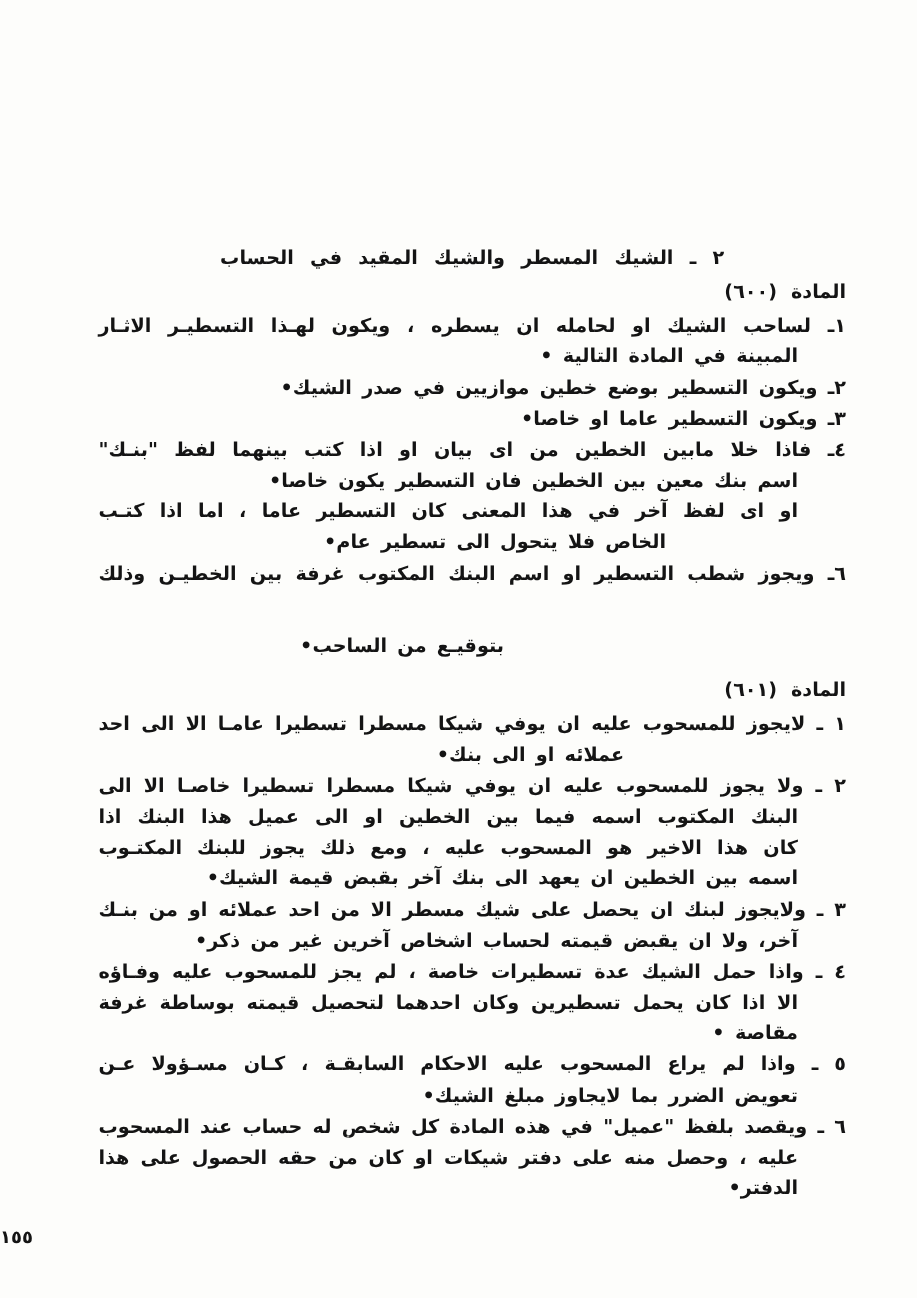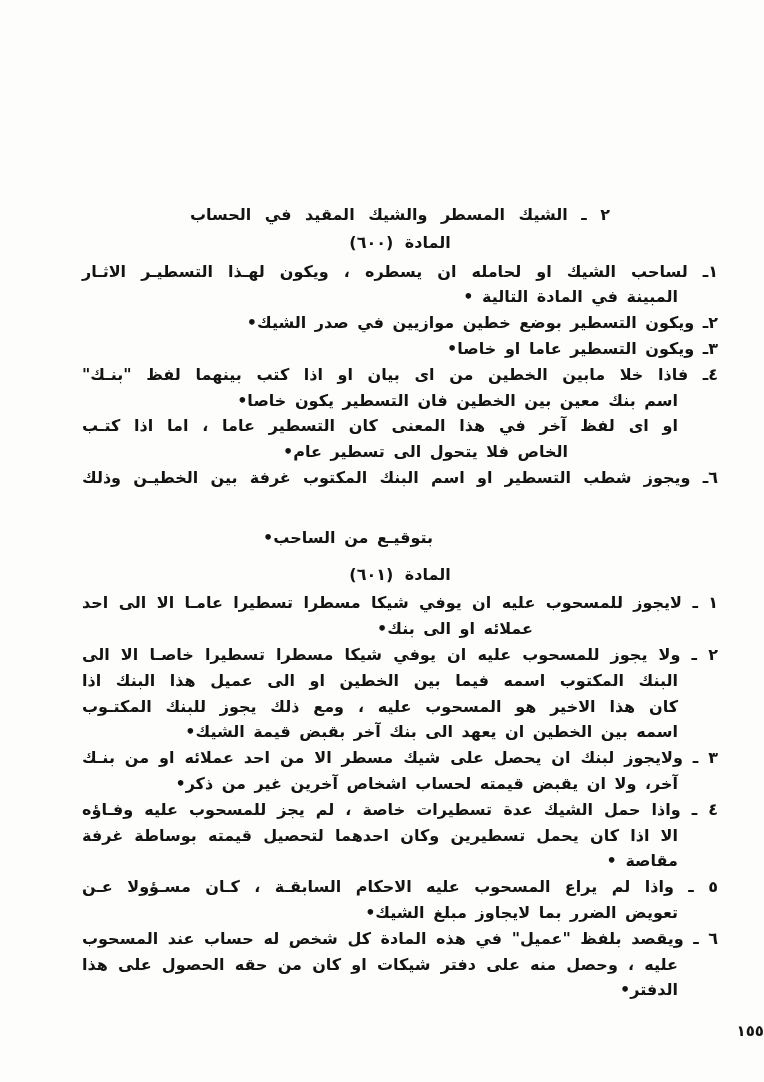--- a/index.html
+++ b/index.html
@@ -11,36 +11,35 @@
     overflow:hidden;
     position:relative;
   }
   .page{
     position:absolute;inset:0;
     background:#fdfdfb;
   }
   .textblock{
     position:absolute;
     top:202px;
-    right:46px;
+    right:59px;
     left:82px;
     direction:rtl;
     font-size:16px;
     font-weight:700;
     line-height:25.8px;
     word-spacing:3px;
     letter-spacing:0;
   }
   .doc-title{
     text-align:center;
     word-spacing:8px;
     margin-bottom:2px;
   }
   .art-heading{
-    text-align:center;
     word-spacing:6px;
   }
   .art-lines{margin-top:3px;}
   .gap{height:11px;}
   .ln{
     white-space:nowrap;
     text-align:right;
   }
   
   .ln.j{
@@ -52,21 +51,21 @@
   
   .ln.c{margin-right:40px;}
   
   .ln.d1{margin-right:150px;}
   .ln.d2{margin-right:285px;margin-top:34px;}
   .ln.d3{margin-right:185px;}
   .page-number{
     position:absolute;
     top:1022px;
     left:0;right:0;
-    text-align:right;
+    text-align:left;
     font-size:15px;
     font-weight:700;
     letter-spacing:2px;
   }
   .speck{
     position:absolute;
     top:946px;left:289px;
     width:2px;height:2px;
     background:#9a9a96;
     border-radius:50%;

